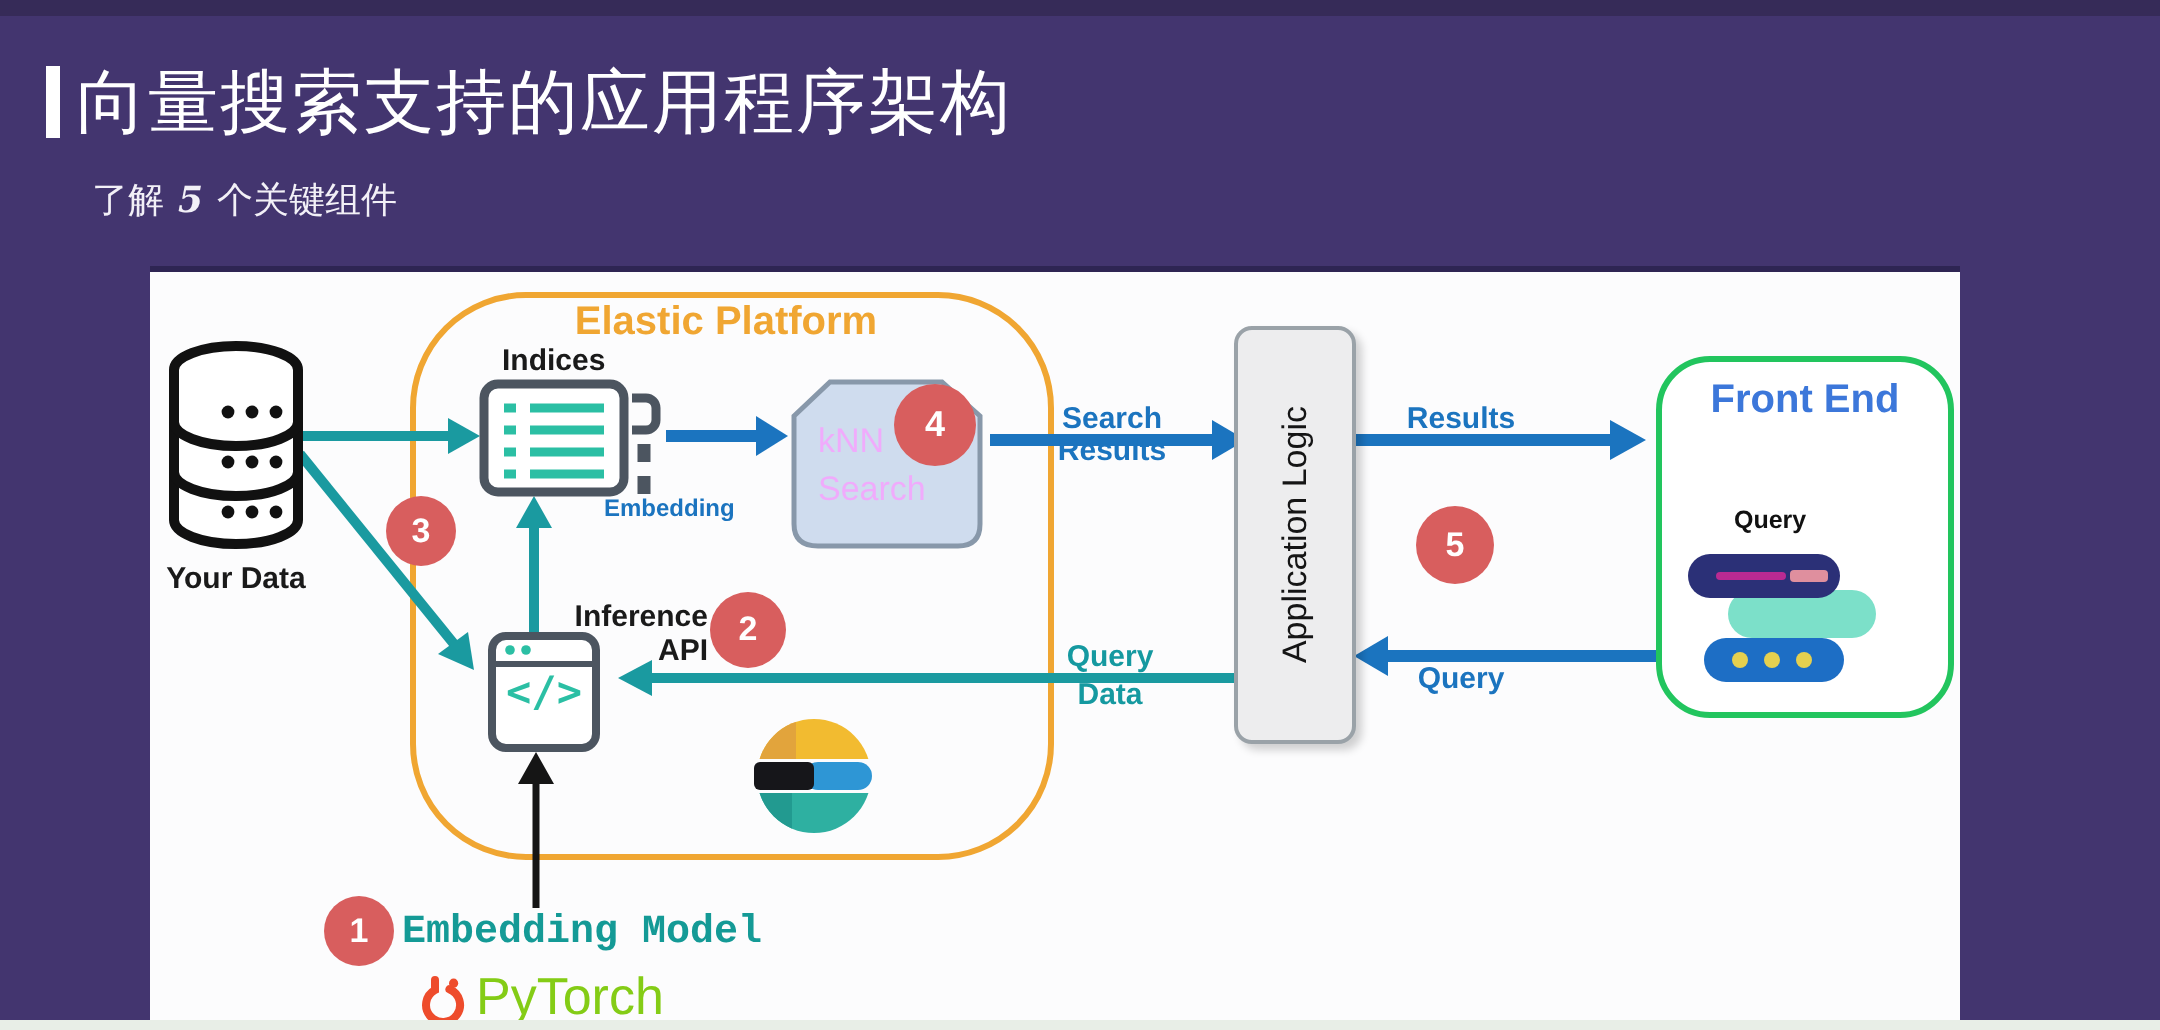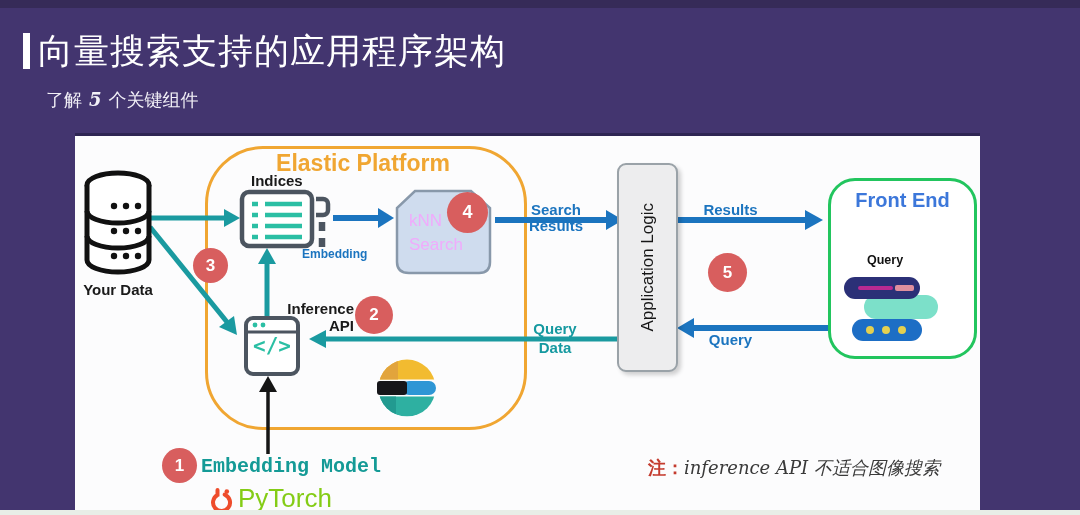--- a/index.html
+++ b/index.html
@@ -13,21 +13,21 @@
   .title{left:38px;top:28px;font-family:"DejaVu Serif","Liberation Serif",serif;
          font-size:35px;color:#FFFFFF;letter-spacing:1px;white-space:nowrap;}
   .subtitle{left:46px;top:88px;font-family:"DejaVu Serif","Liberation Serif",serif;
             font-size:18px;color:#F2F0F7;white-space:nowrap;}
   .subtitle .num{font-style:italic;font-weight:bold;margin:0 7px;}
   .orange-rect{left:205px;top:146px;width:316px;height:278px;border:3px solid #F0A632;border-radius:58px;}
   .lbl{position:absolute;font-weight:bold;}
   .dark{color:#1A1A1A;}
   .blue{color:#1B74BF;}
   .tealtxt{color:#1599A0;}
-  .elastic-lbl{left:263px;top:150px;width:200px;font-size:23px;color:#F0A632;text-align:center;}
+  .elastic-lbl{left:263px;top:150px;width:200px;font-size:20px;color:#F0A632;text-align:center;}
   .yourdata{left:78px;top:281px;width:80px;font-size:15px;text-align:center;}
   .indices-lbl{left:251px;top:172px;font-size:15px;}
   .embedding-lbl{left:302px;top:247px;font-size:12px;}
   .knn-box{left:393px;top:188px;}
   .knn-text{left:409px;top:209px;font-size:17px;color:#f0abfc;line-height:24px;font-weight:normal;}
   .searchresults{left:517px;top:202px;width:78px;font-size:15px;line-height:16px;text-align:center;}
   .applogic{left:617px;top:163px;width:57px;height:205px;background:#EDEDEE;border:2px solid #9AA2A8;
             border-radius:9px;box-shadow:3px 3px 4px rgba(0,0,0,0.18);
             display:flex;align-items:center;justify-content:center;}
   .applogic span{writing-mode:vertical-rl;transform:rotate(180deg);font-size:17px;color:#151515;white-space:nowrap;}
@@ -227,18 +227,15 @@
   <div class="badge b4">4</div>
   <div class="badge b5">5</div>
 
   <div class="lbl embmodel">Embedding Model</div>
   <svg class="abs" style="left:207px;top:486px;" width="28" height="28" viewBox="0 0 28 28">
     <path d="M10.5 4 v5 a8.5 8.5 0 1 0 7.2 -0.4" fill="none" stroke="#EE4C2C" stroke-width="4" stroke-linecap="round"></path>
     <circle cx="19.8" cy="5.6" r="2.3" fill="#EE4C2C"></circle>
   </svg>
   <div class="abs pytorch-txt">PyTorch</div>
 
-  <div class="abs note">
-    <span class="pre">注：</span><span class="body">inference API 不适合图像搜索</span>
-  </div>
 
   <div class="abs botband"></div>
 </div>
 
 </body></html>

